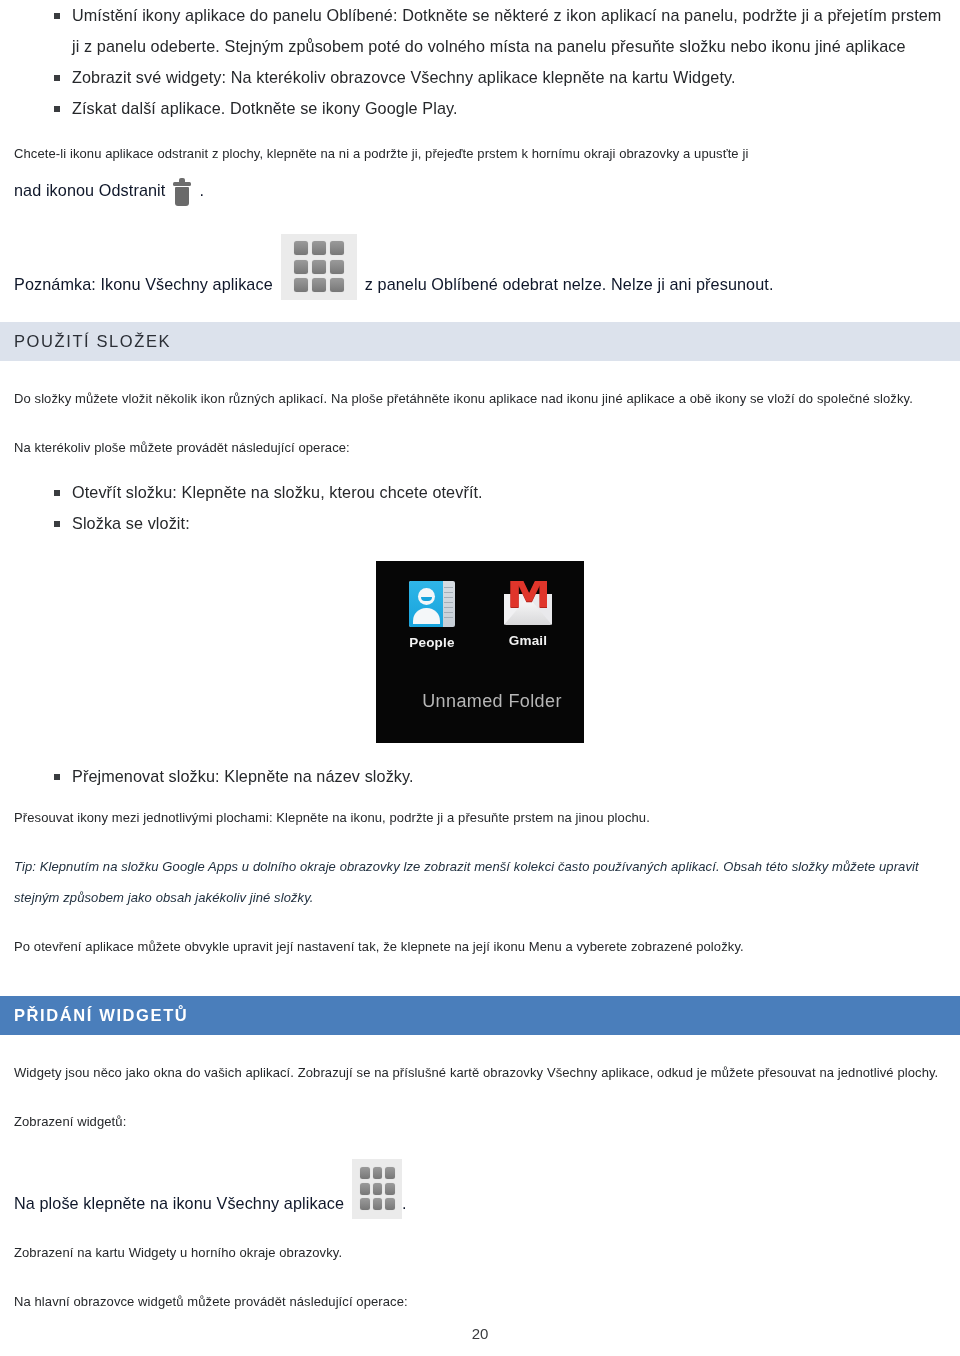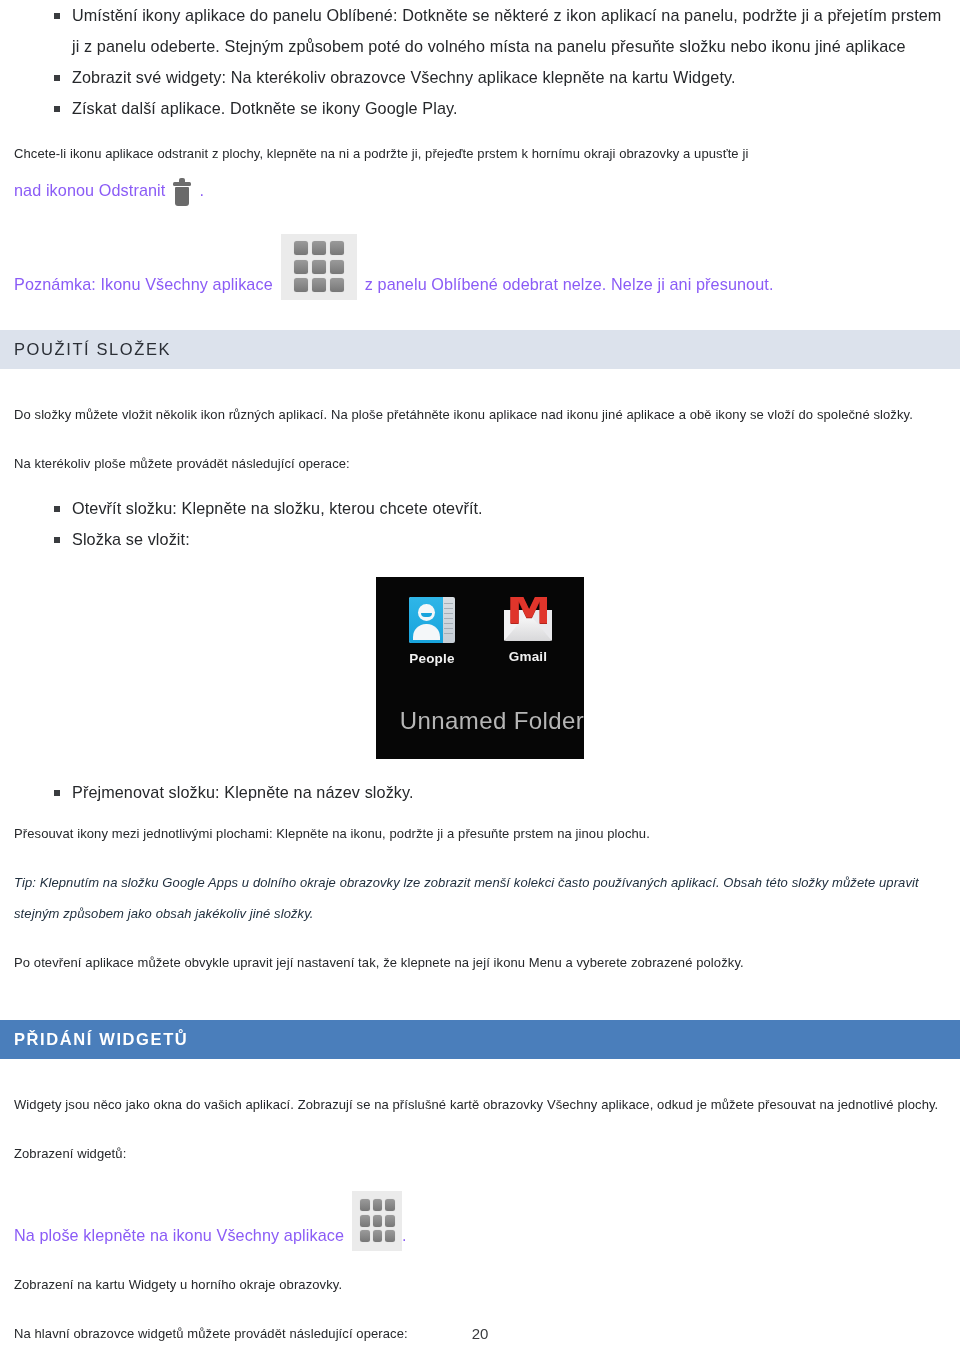--- a/index.html
+++ b/index.html
@@ -68,21 +68,21 @@
   }
   .sect-head.light {
     background: #dce2ec;
     color: #2b2f36;
   }
   .sect-head.blue {
     background: #4a7ebb;
     color: #ffffff;
     font-weight: bold;
   }
-  .sect-head-wrap { margin: 8px -14px; }
+  .sect-head-wrap { margin: 0 -14px; }
 
   
   .apps-icon {
     display: inline-block;
     background: #ebebeb;
     vertical-align: middle;
     position: relative;
   }
   .apps-icon .grid {
     position: absolute;
@@ -137,21 +137,21 @@
     border-radius: 1px 1px 3px 3px;
   }
 
   
   .inline-row {
     display: flex;
     align-items: flex-end;
     font-size: 16.2px;
     line-height: 31px;
     letter-spacing: 0.1px;
-    color: #8b5cf6;
+    color: #0f172a;
   }
   .inline-row .gap { width: 8px; flex: 0 0 auto; }
 
   
   .folder-shot {
     width: 208px;
     height: 182px;
     background: #060606;
     position: relative;
     margin: 0 auto;
@@ -176,21 +176,21 @@
     font-weight: bold;
     color: #f2f2f2;
     letter-spacing: 0.2px;
   }
   .folder-name {
     position: absolute;
     left: 0;
     top: 130px;
     width: 232px;
     text-align: center;
-    font-size: 24px;
+    font-size: 18px;
     color: #b6b6b6;
     letter-spacing: 0.4px;
   }
 
   
   .ic-people {
     width: 46px; height: 46px;
     position: relative;
     background: linear-gradient(180deg, #d7dde2 0%, #c6ced6 100%);
     border-radius: 2px;

